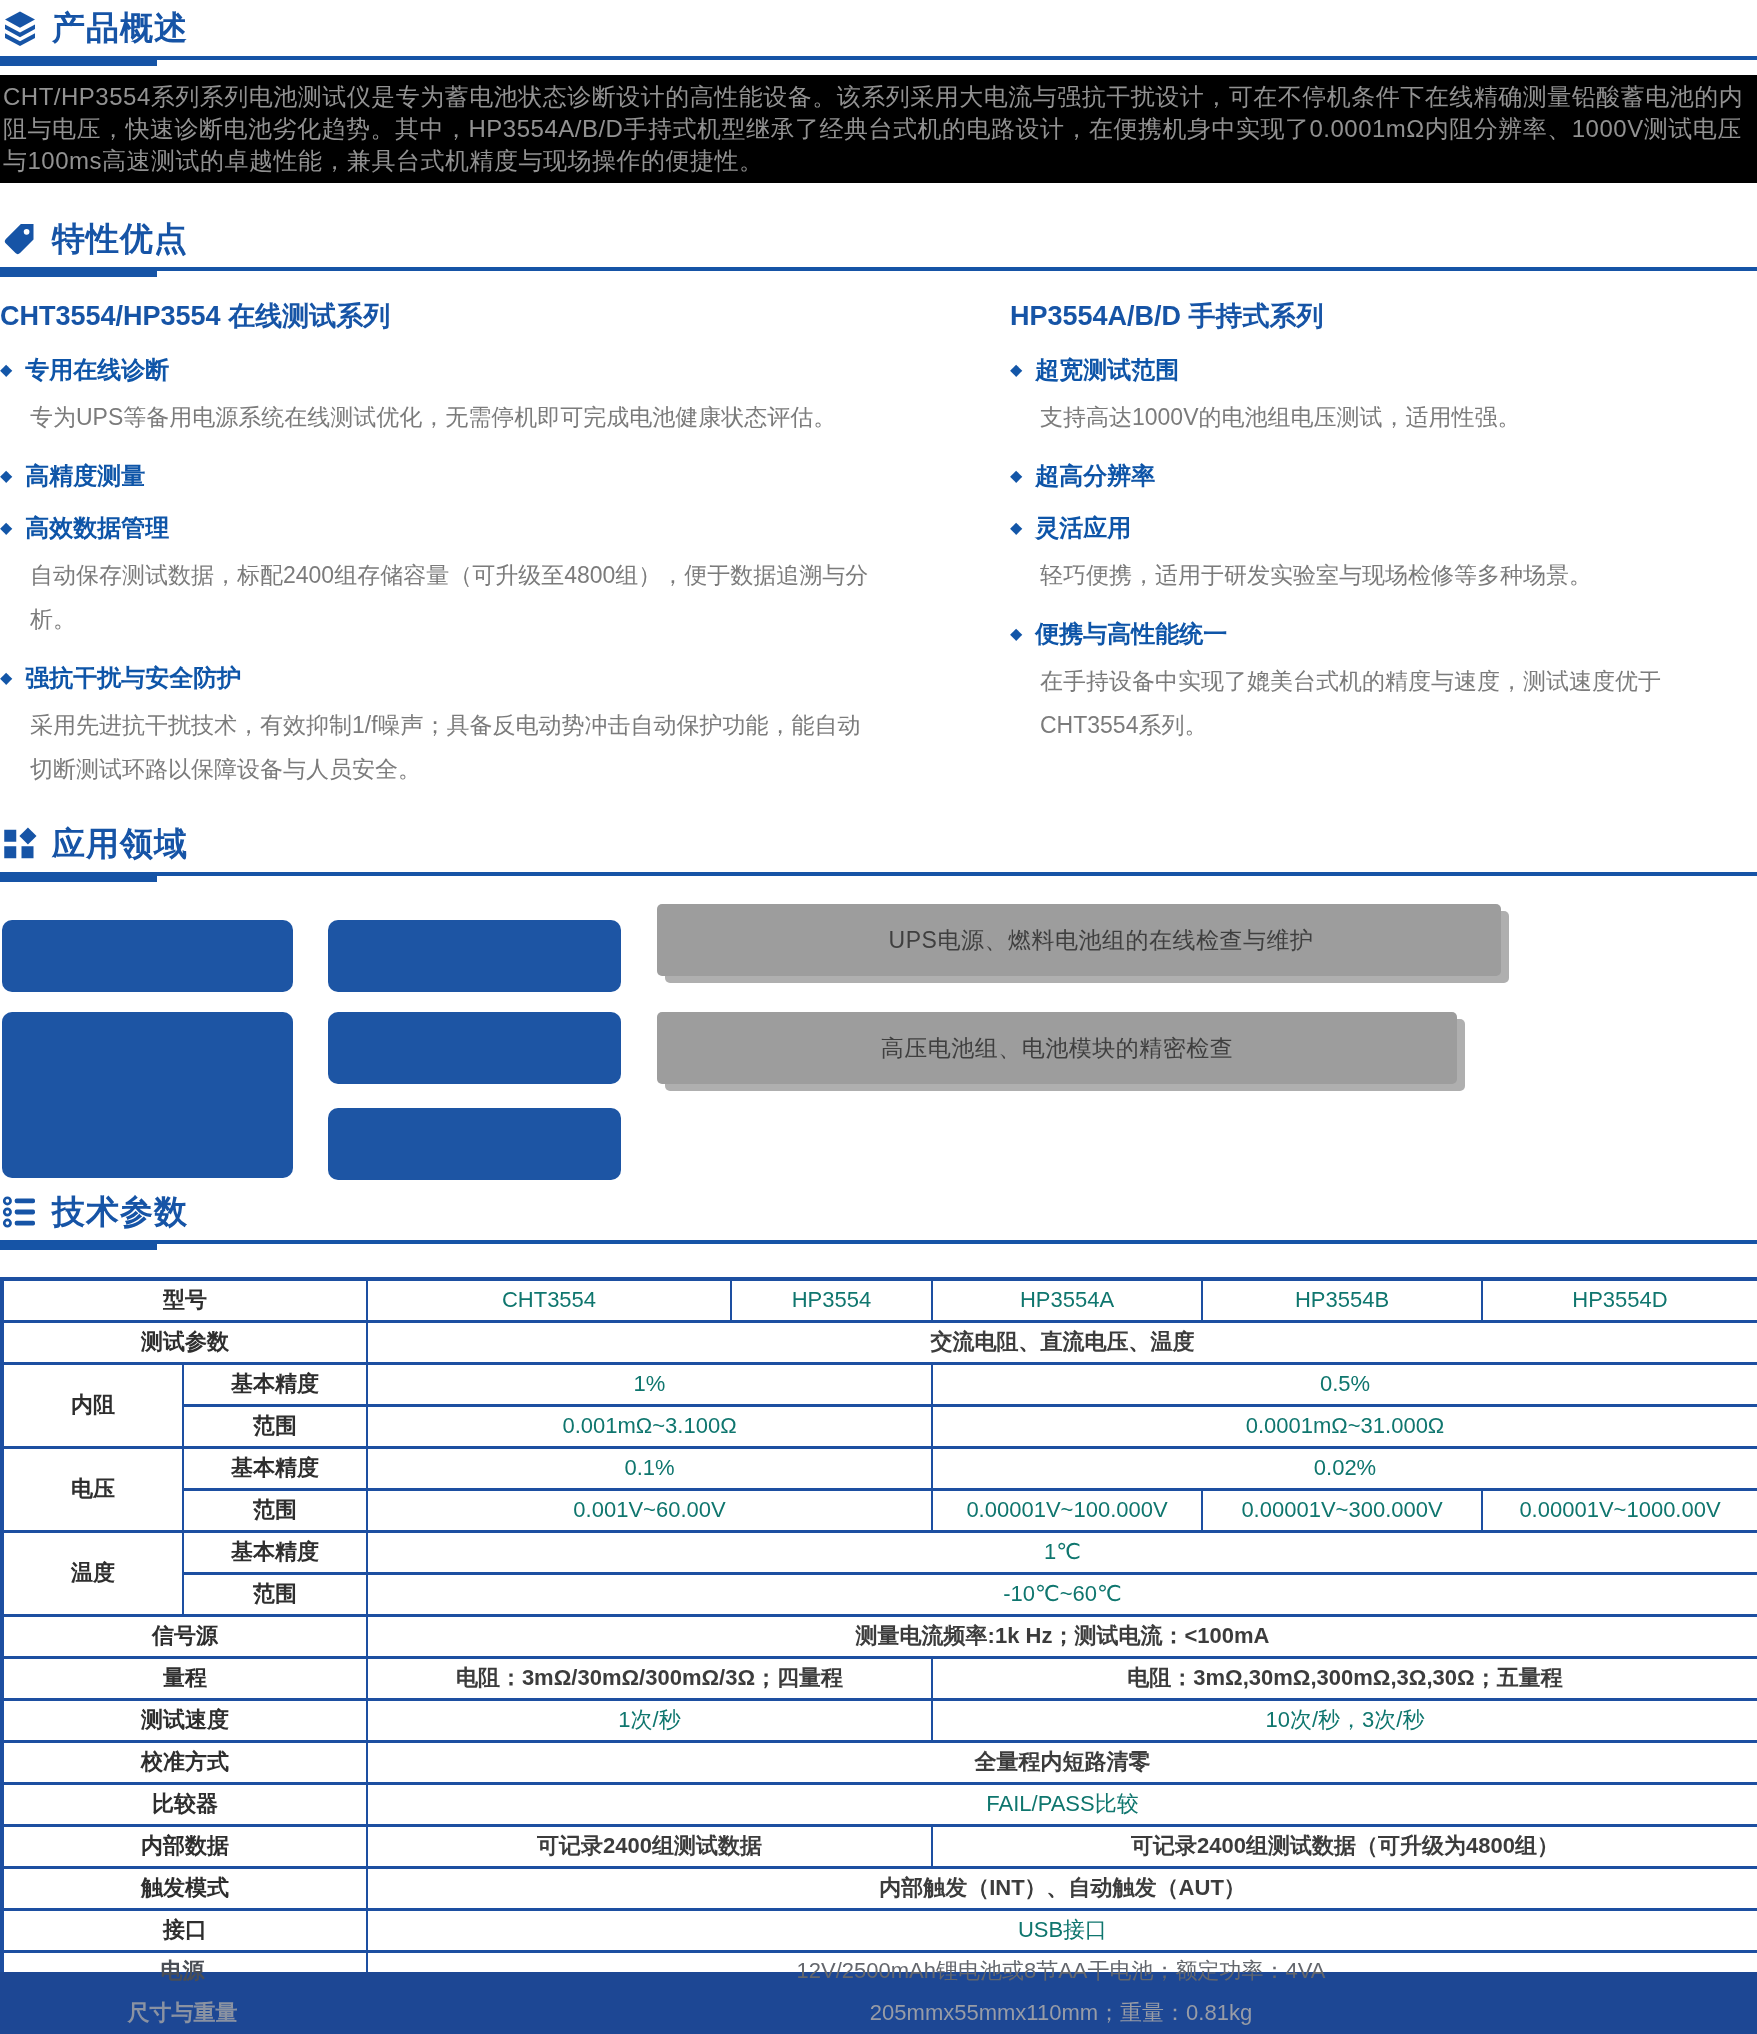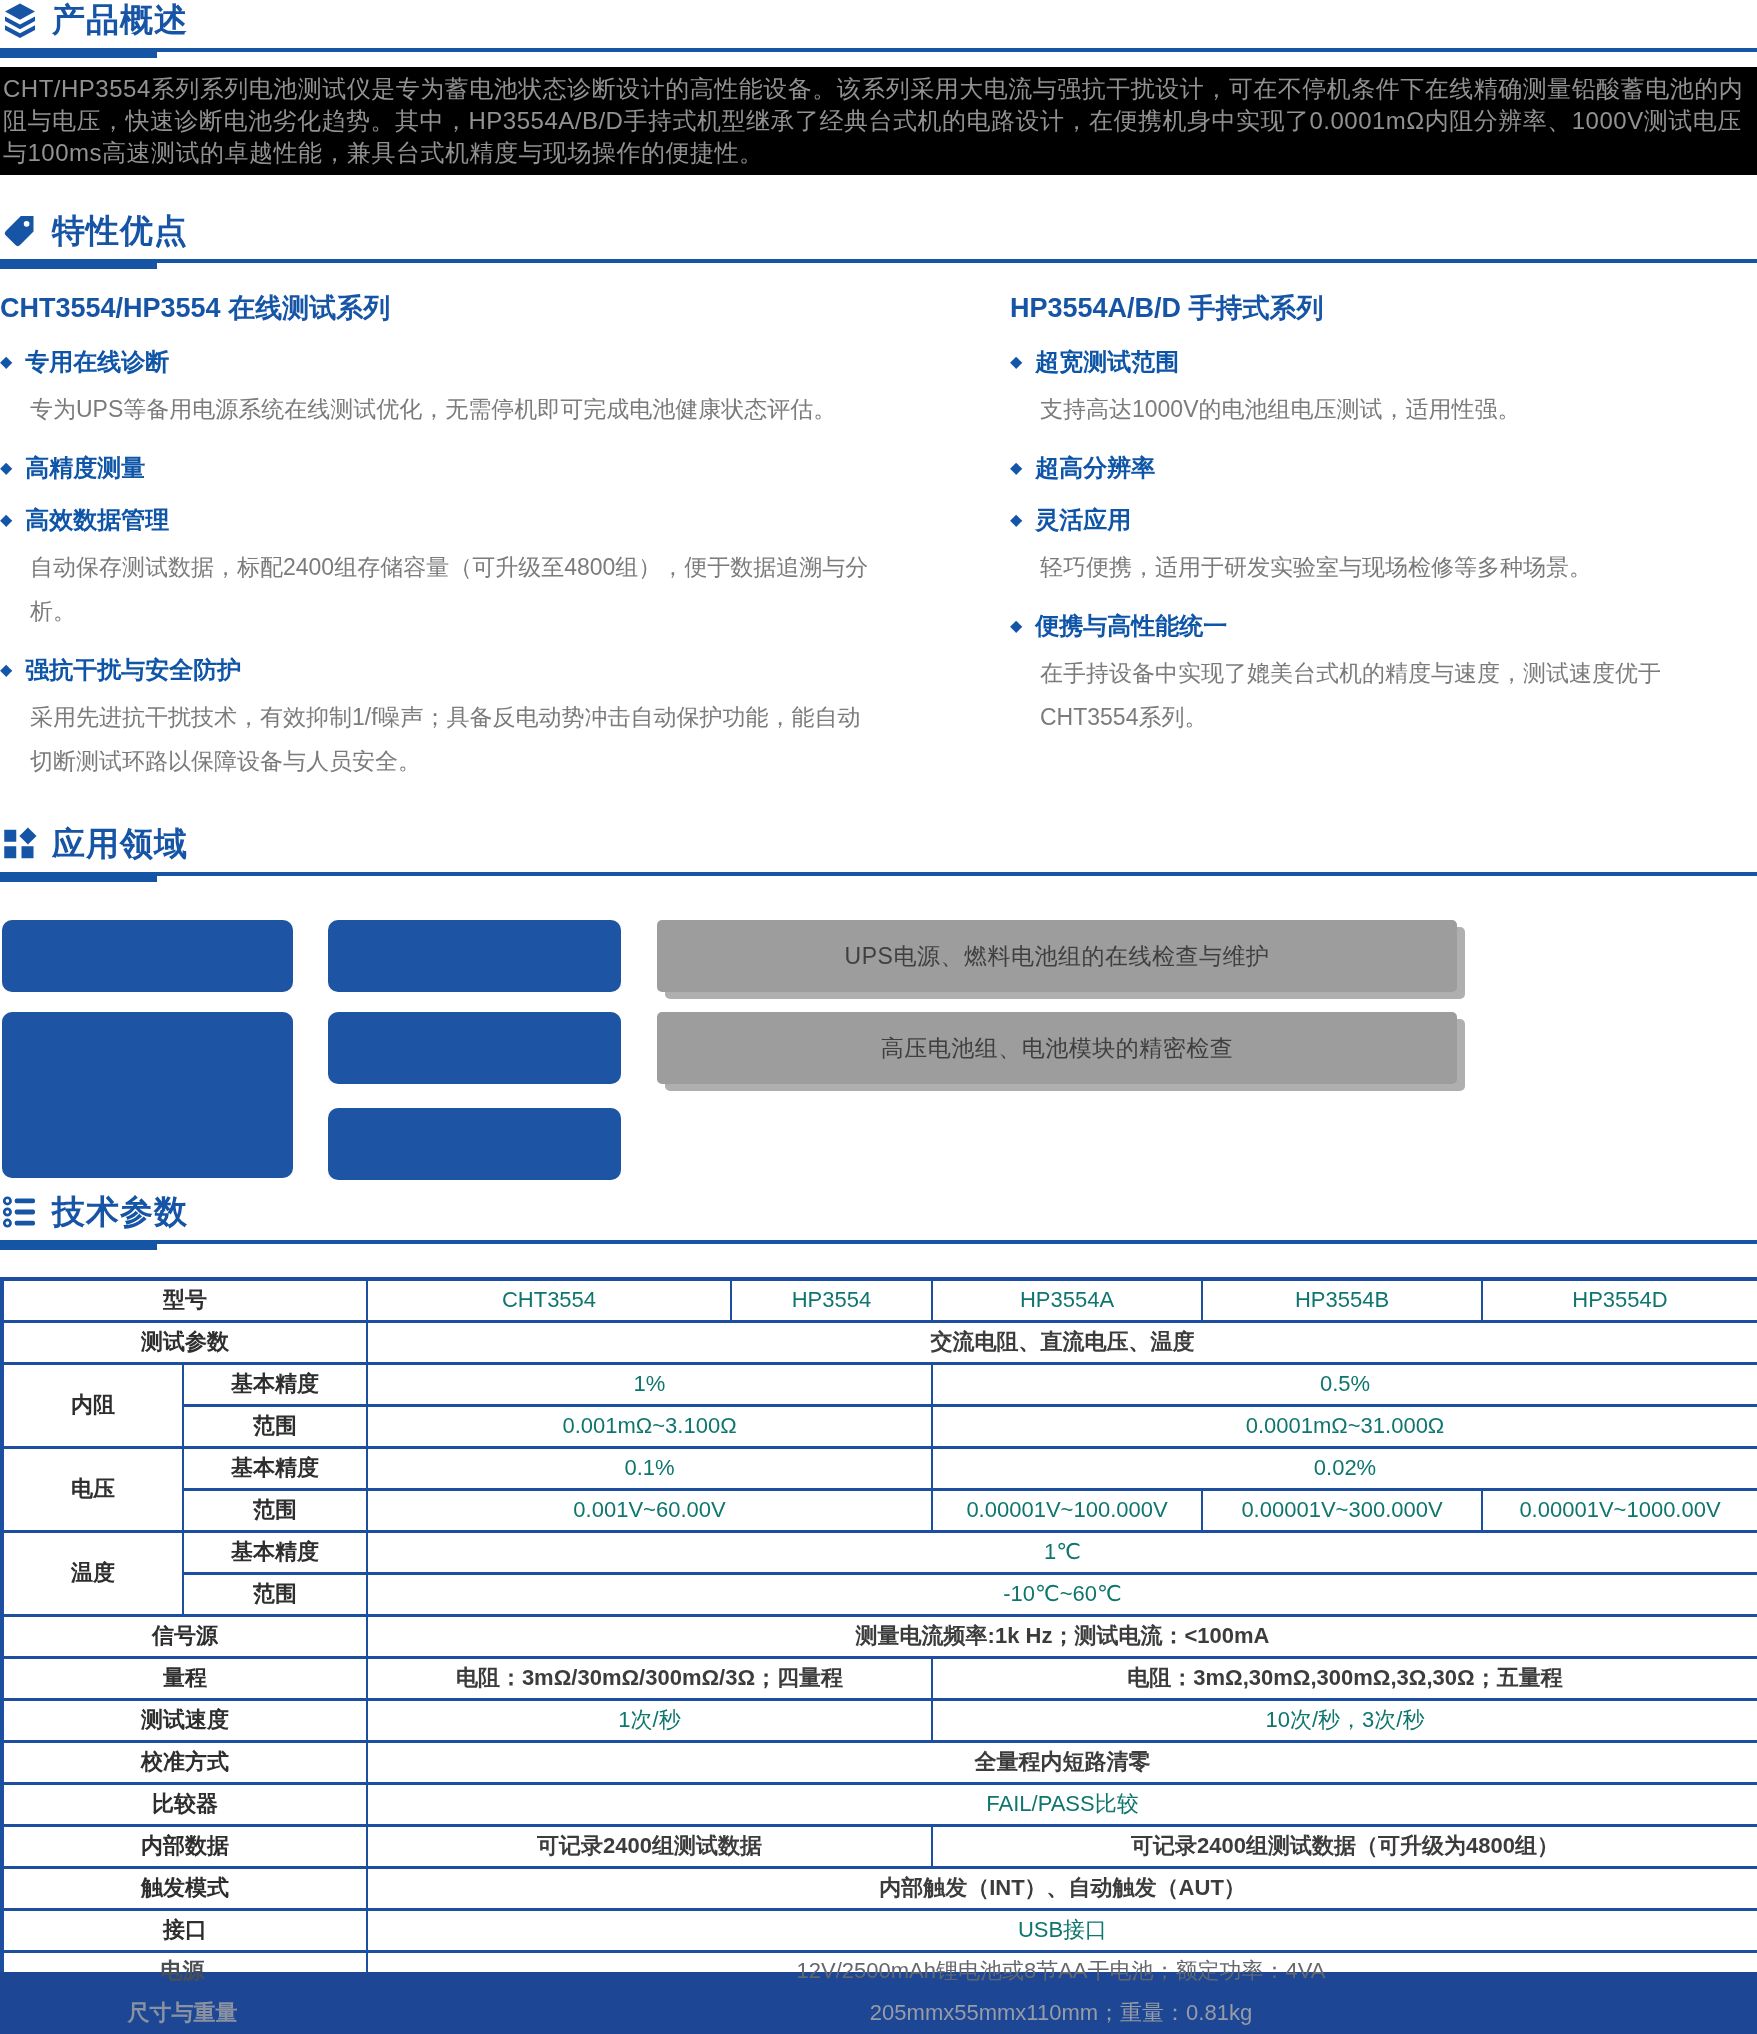--- a/index.html
+++ b/index.html
@@ -11,21 +11,21 @@
     font-family:"Liberation Sans","DejaVu Sans",sans-serif;
   }
   
   .sec-header{display:flex;align-items:center;gap:14px;padding-left:2px;}
   .sec-title{font-size:33px;font-weight:bold;color:#1654a6;letter-spacing:1px;line-height:40px;}
   .sec-icon{width:36px;height:36px;flex:0 0 auto;}
   .rule{position:relative;height:10px;margin-top:8px;}
   .rule-thin{position:absolute;left:0;right:0;top:0;height:4px;background:#1654a6;}
   .rule-thick{position:absolute;left:0;top:0;width:157px;height:10px;background:#1654a6;}
   
-  .overview{}
+  .overview{padding-top:8px;}
   .overview-text{
     margin-top:9px;background:#000000;color:#929292;
     font-size:24px;line-height:32px;padding:6px 3px;letter-spacing:0.5px;
   }
   
   .features{margin-top:36px;}
   .feat-grid{display:grid;grid-template-columns:1010px 1fr;margin-top:22px;}
   .feat-col-heading{font-size:27px;font-weight:bold;color:#1654a6;line-height:34px;}
   .feat-item{margin-top:22px;}
   .feat-title-row{display:flex;align-items:center;gap:13px;margin-top:20px;}
@@ -186,21 +186,21 @@
     </div>
     <div class="rule">
       <div class="rule-thin"></div>
       <div class="rule-thick"></div>
     </div>
 
     <div class="app-boxes">
 
       <div class="app-blue" style="left:2px;top:38px;"></div>
       <div class="app-blue" style="left:328px;top:38px;width:293px;"></div>
-      <div class="app-gray" style="top:38px;">
+      <div class="app-gray" style="top:22px;padding-left:44px;">
         <span>UPS电源、燃料电池组的在线检查与维护</span>
       </div>
 
       <div class="app-blue" style="left:2px;top:130px;height:166px;"></div>
       <div class="app-blue" style="left:328px;top:130px;width:293px;"></div>
       <div class="app-gray" style="top:130px;">
         <span>高压电池组、电池模块的精密检查</span>
       </div>
 
       <div class="app-blue" style="left:328px;top:226px;width:293px;"></div>

